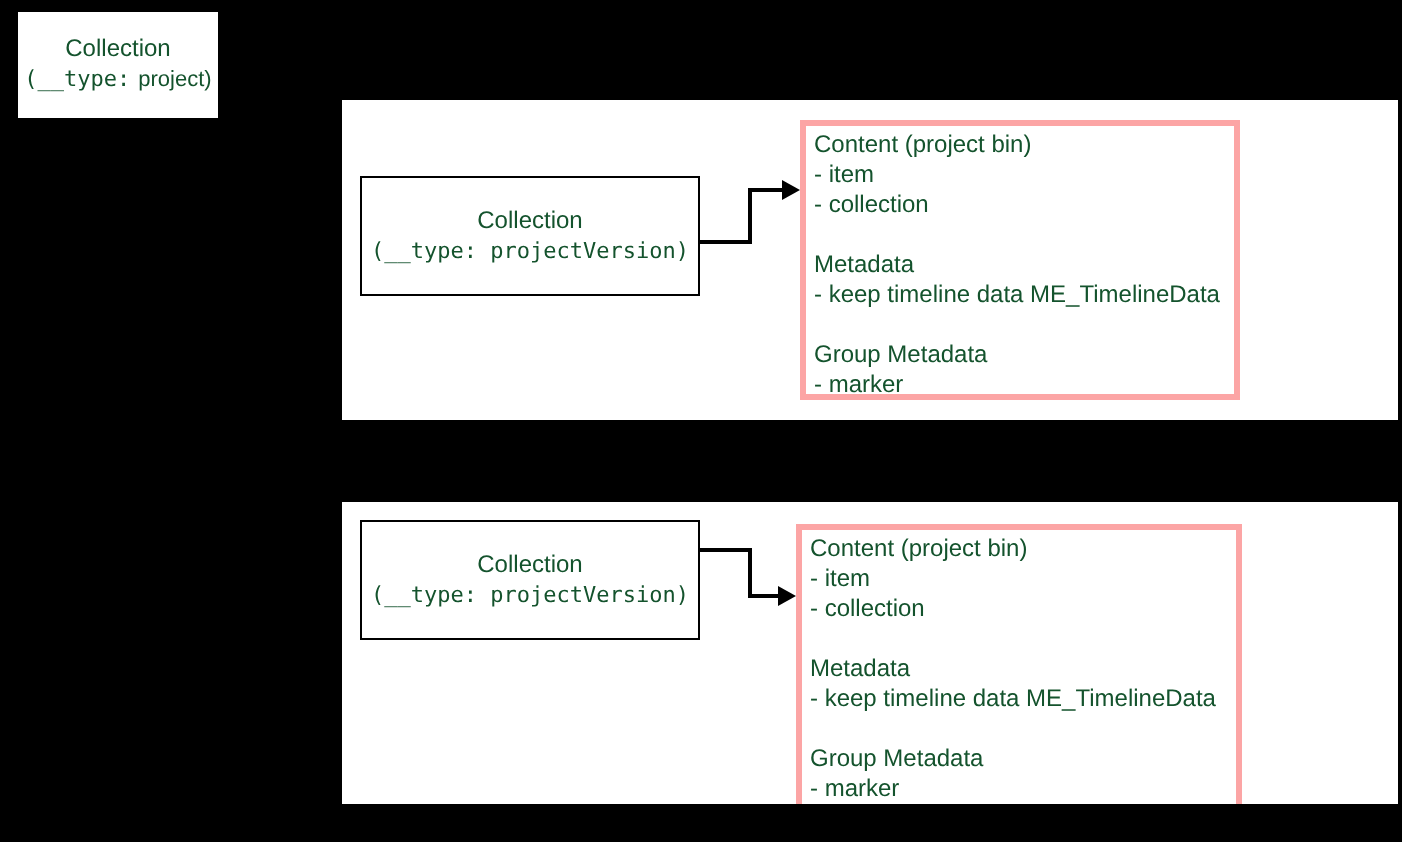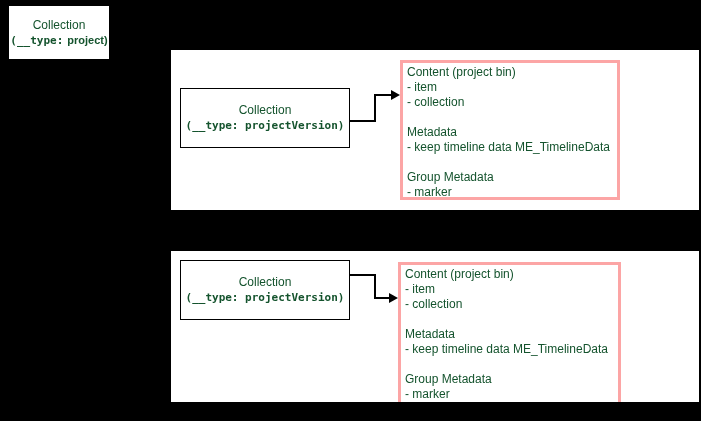--- a/index.html
+++ b/index.html
@@ -17,21 +17,21 @@
     background: #ffffff;
     border: 1px solid #000000;
     box-sizing: border-box;
     display: flex;
     flex-direction: column;
     align-items: center;
     justify-content: center;
     text-align: center;
   }
   .node-title { font-size: 12px; line-height: 15px; }
-  .node-type  { font-size: 11px; line-height: 15px; white-space: nowrap; font-weight: bold; }
+  .node-type  { font-size: 11px; line-height: 15px; white-space: nowrap; }
   .mono { font-family: "DejaVu Sans Mono", monospace; }
   .type-sans { font-family: "Liberation Sans", sans-serif; margin-left: 4px; }
 
   .panel {
     position: absolute;
     background: #ffffff;
     box-sizing: border-box;
   }
   .panel1 { left: 171px; top: 50px;  width: 528px; height: 160px; }
   .panel2 { left: 171px; top: 251px; width: 528px; height: 169px; }

